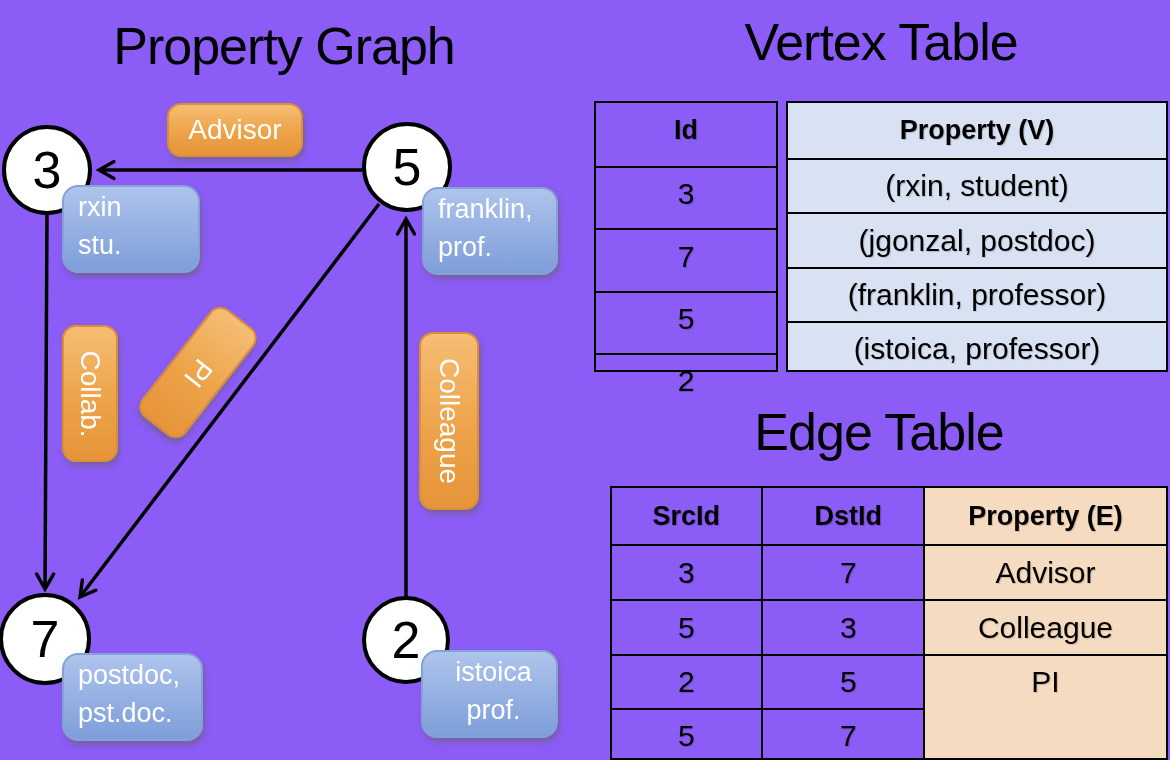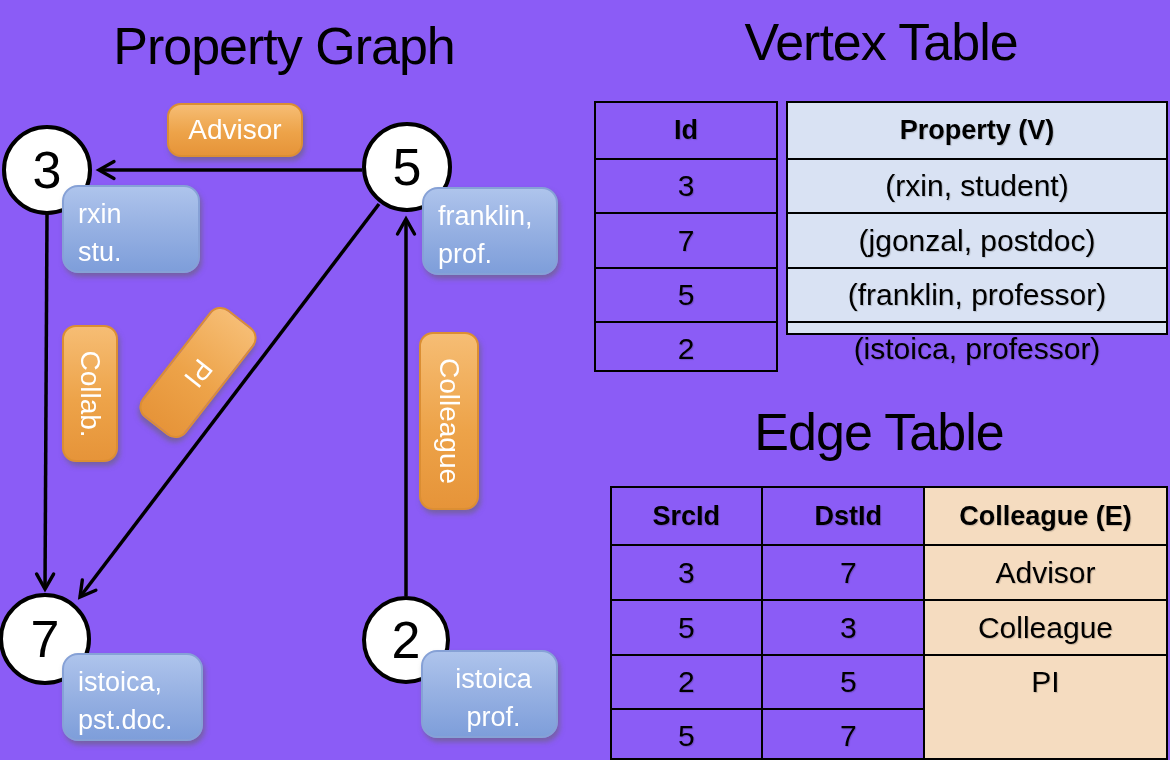--- a/index.html
+++ b/index.html
@@ -13,21 +13,21 @@
   
   #edges-svg{position:absolute;left:0;top:0;width:585px;height:760px;}
 
   .node{position:absolute;box-sizing:border-box;border:4px solid #000;border-radius:50%;
         background:#fff;display:flex;align-items:center;justify-content:center;
         font-size:52px;font-weight:300;}
 
   .vlabel{position:absolute;box-sizing:border-box;border-radius:16px;
           background:linear-gradient(180deg,#aec4ec 0%,#98b2e3 45%,#7e9eda 100%);
           border:2px solid #86a1d6;color:#fff;font-size:27px;line-height:1.42;
-          padding:8px 6px 6px 14px;white-space:pre-line;
+          padding:1px 6px 6px 14px;white-space:pre-line;
           box-shadow:2px 4px 5px rgba(100,100,100,.55);}
 
   .elabel{position:absolute;box-sizing:border-box;border-radius:14px;
           background:linear-gradient(180deg,#f6bd74 0%,#eda349 55%,#e69439 100%);
           border:2px solid #db8e33;color:#fff;font-size:28px;
           display:flex;align-items:center;justify-content:center;
           box-shadow:2px 4px 5px rgba(100,100,100,.55);}
   .elabel .vtext{transform:rotate(90deg);white-space:nowrap;}
 
   
@@ -61,48 +61,48 @@
 
   <div class="node" style="left:2px;top:125px;width:90px;height:90px;">3</div>
   <div class="node" style="left:362px;top:122px;width:90px;height:90px;">5</div>
   <div class="node" style="left:-1px;top:593px;width:92px;height:92px;">7</div>
   <div class="node" style="left:362px;top:596px;width:88px;height:88px;">2</div>
 
   <div class="vlabel" style="left:62px;top:185px;width:138px;height:88px;">rxin
 stu.</div>
   <div class="vlabel" style="left:422px;top:187px;width:136px;height:88px;">franklin,
 prof.</div>
-  <div class="vlabel" style="left:62px;top:653px;width:141px;height:88px;">istoica,
+  <div class="vlabel" style="left:62px;top:653px;width:141px;height:88px;">postdoc,
 pst.doc.</div>
   <div class="vlabel" style="left:421px;top:650px;width:137px;height:88px;text-align:center;">istoica
 prof.</div>
 
   <div class="elabel" style="left:167px;top:103px;width:136px;height:54px;">Advisor</div>
   <div class="elabel" style="left:62px;top:325px;width:56px;height:137px;">
     <span class="vtext">Collab.</span>
   </div>
   <div class="elabel" style="left:170px;top:304px;width:56px;height:137px;transform:rotate(38deg);">
     <span class="vtext">PI</span>
   </div>
   <div class="elabel" style="left:419px;top:332px;width:60px;height:178px;">
     <span class="vtext">Colleague</span>
   </div>
 
   <div class="big-title" style="left:594px;top:12px;width:574px;text-align:center;">Vertex Table</div>
 
   <div class="tbl" style="left:594px;top:101px;width:184px;height:271px;
-                          grid-template-rows:55px 54px 55px 54px 53px;">
+                          grid-template-rows:55px 54px 55px 54px 53px;gap:8px;">
     <div class="cell hdr">Id</div>
     <div class="cell bt">3</div>
     <div class="cell bt">7</div>
     <div class="cell bt">5</div>
     <div class="cell bt">2</div>
   </div>
 
-  <div class="tbl fill-blue" style="left:786px;top:101px;width:382px;height:234px;
+  <div class="tbl fill-blue" style="left:786px;top:101px;width:382px;height:271px;
                           grid-template-rows:55px 54px 55px 54px 53px;text-align:right;">
     <div class="cell hdr">Property (V)</div>
     <div class="cell bt">(rxin, student)</div>
     <div class="cell bt">(jgonzal, postdoc)</div>
     <div class="cell bt">(franklin, professor)</div>
     <div class="cell bt">(istoica, professor)</div>
   </div>
 
   <div class="big-title" style="left:590px;top:402px;width:578px;">Edge Table</div>
 
@@ -116,19 +116,19 @@
     <div class="cell bt">5</div>
     <div class="cell bt bl">3</div>
     <div class="cell bt">2</div>
     <div class="cell bt bl">5</div>
     <div class="cell bt">5</div>
     <div class="cell bt bl">7</div>
   </div>
 
   <div class="tbl fill-tan" style="left:923px;top:486px;width:245px;height:274px;
                           grid-template-rows:56px 55px 55px 54px 54px;">
-    <div class="cell hdr">Colleague (E)</div>
+    <div class="cell hdr">Property (E)</div>
     <div class="cell bt">Advisor</div>
     <div class="cell bt">Colleague</div>
     <div class="cell bt">PI</div>
   </div>
 
 </div>
 
 </body></html>

